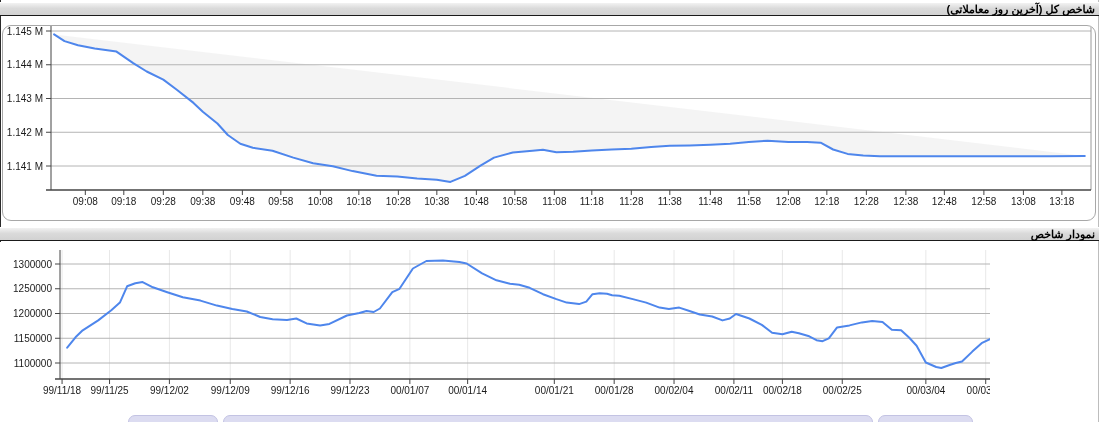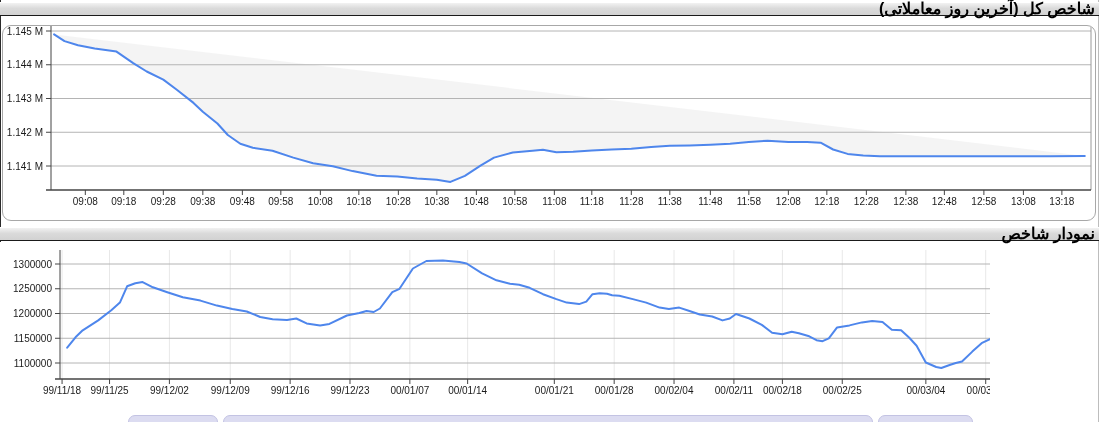--- a/index.html
+++ b/index.html
@@ -6,21 +6,21 @@
   body{
     width:1100px;height:422px;position:relative;overflow:hidden;
     background:#ffffff;font-family:"Liberation Sans",sans-serif;
   }
   .edge-left{position:absolute;left:0;top:0;width:1px;height:422px;background:#2b2b2b;}
   .edge-right{position:absolute;left:1098px;top:0;width:1px;height:422px;background:#bdbdbd;}
   .panel-header{
     position:absolute;left:0;right:1px;height:12px;
     background:linear-gradient(180deg,#f2f2f2 0%,#dadada 45%,#d2d2d2 100%);
     border-top:1px solid #ffffff;border-bottom:1px solid #1a1a1a;
-    font-size:16px;font-weight:bold;color:#000;
+    font-size:11px;font-weight:bold;color:#000;
     direction:rtl;text-align:right;padding:0 4px;line-height:12px;
   }
   .header-1{top:2px;}
   .header-2{top:227px;padding-left:38px;}
   .chart-panel-1{
     position:absolute;left:2px;top:25px;width:1092px;height:194px;
     border:1px solid #a8a8a8;border-radius:9px;background:#fff;overflow:hidden;text-align:right;
   }
   .chart-panel-2{
     position:absolute;left:0;top:242px;width:990px;height:180px;

